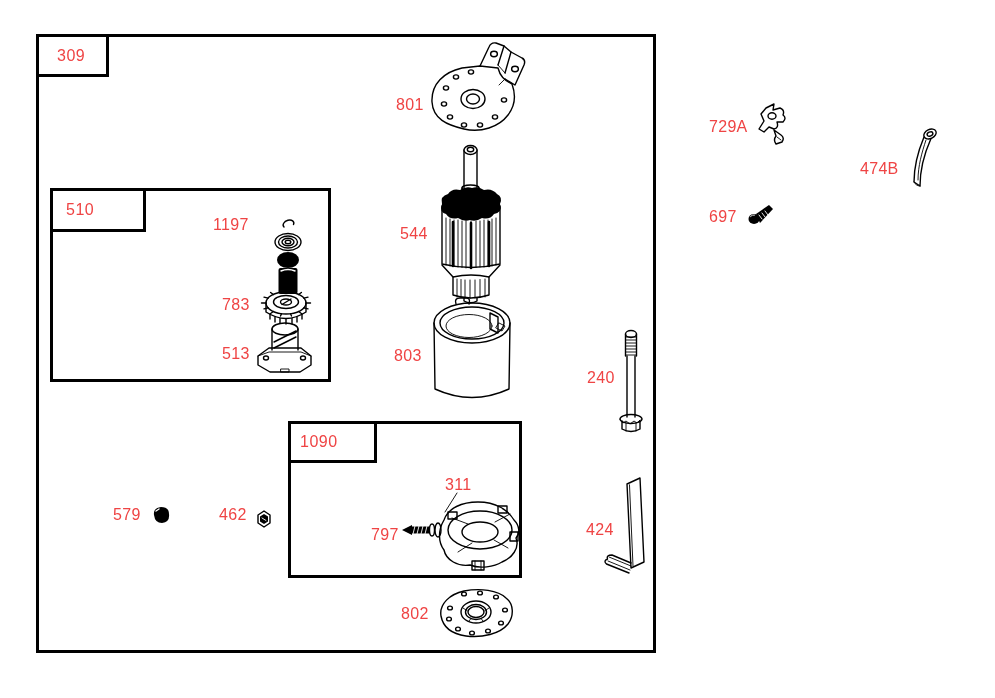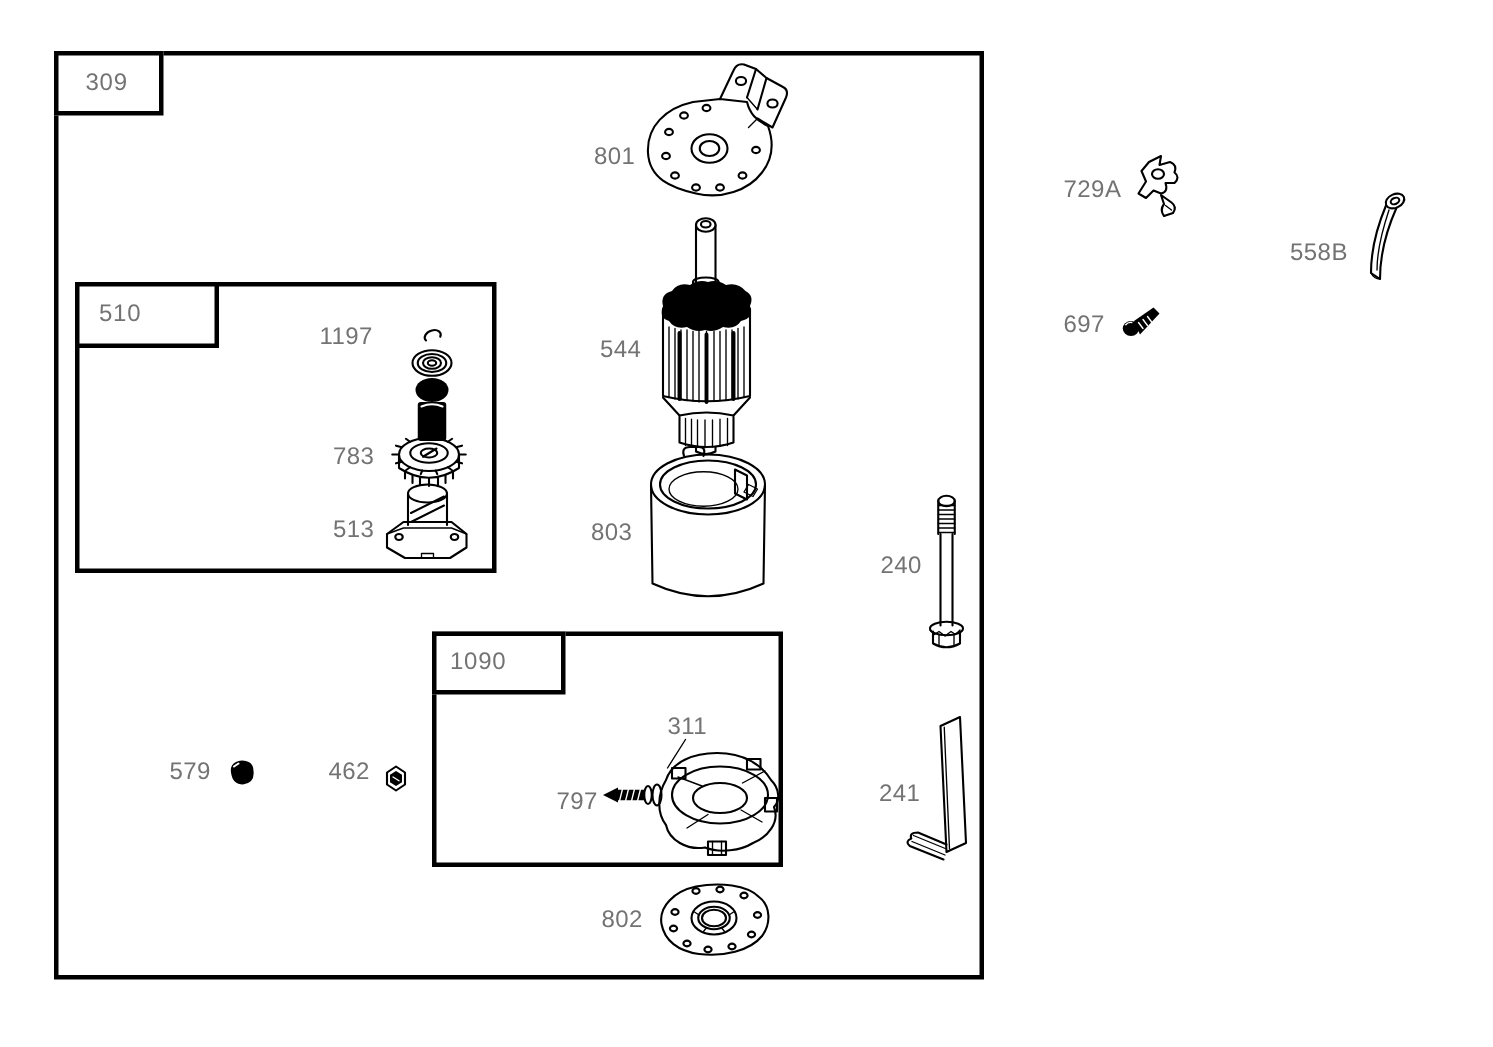--- a/index.html
+++ b/index.html
@@ -1,18 +1,18 @@
 <!DOCTYPE html>
 <html><head>
 <meta charset="utf-8">
 <style>
   html,body { margin:0; padding:0; background:#fff; }
   .canvas {
     position:relative; width:995px; height:698px; background:#ffffff;
-    font-family:"Liberation Sans", sans-serif; color:#737373; overflow:hidden;
+    font-family:"Liberation Sans", sans-serif; color:#ef4444; overflow:hidden;
   }
   .box { position:absolute; border:3px solid #000; box-sizing:border-box; background:transparent; }
   .label-box {
     position:absolute; border:3px solid #000; box-sizing:border-box; background:#fff;
     display:flex; align-items:center; font-size:16px; letter-spacing:0.5px;
   }
   .plabel { position:absolute; font-size:16px; white-space:nowrap; letter-spacing:0.3px; }
   svg.part { position:absolute; overflow:visible; }
   svg.part * { stroke:#000; fill:none; stroke-width:1.4; stroke-linecap:round; stroke-linejoin:round; }
   svg.part .fill  { fill:#000; stroke:none; }
@@ -46,23 +46,23 @@
   <span class="plabel" style="left:394px; top:347px;">803</span>
   <span class="plabel" style="left:213px; top:216px;">1197</span>
   <span class="plabel" style="left:222px; top:296px;">783</span>
   <span class="plabel" style="left:222px; top:345px;">513</span>
   <span class="plabel" style="left:445px; top:476px;">311</span>
   <span class="plabel" style="left:371px; top:526px;">797</span>
   <span class="plabel" style="left:113px; top:506px;">579</span>
   <span class="plabel" style="left:219px; top:506px;">462</span>
   <span class="plabel" style="left:401px; top:605px;">802</span>
   <span class="plabel" style="left:587px; top:369px;">240</span>
-  <span class="plabel" style="left:586px; top:521px;">241</span>
+  <span class="plabel" style="left:586px; top:521px;">424</span>
   <span class="plabel" style="left:709px; top:118px;text-align:right;">729A</span>
-  <span class="plabel" style="left:860px; top:160px;">558B</span>
+  <span class="plabel" style="left:860px; top:160px;">474B</span>
   <span class="plabel" style="left:709px; top:208px;">697</span>
 
   <svg class="part" style="left:418px; top:38px;" width="125" height="108" viewBox="0 0 125 108">
     <path d="M62,28 L71,9 Q73,4 78,5 L86,8 L80,27"></path>
     <ellipse cx="76" cy="16" rx="3.4" ry="2.7"></ellipse>
     <path d="M86,8 L93,14 L87,35"></path>
     <path d="M93,14 L104,20 Q108,22 106,27 L97,47 L87,41"></path>
     <ellipse cx="97" cy="31" rx="3.4" ry="2.7"></ellipse>
     <path d="M80,27 L87,35 M87,41 L81,47" class="thin"></path>
     <path d="M14,64 C13,46 26,34 44,30 L62,28 L80,30 C82,38 86,42 94,46 C98,57 97,68 90,77 C81,89 63,95 46,91 C29,87 15,81 14,64 Z"></path>

